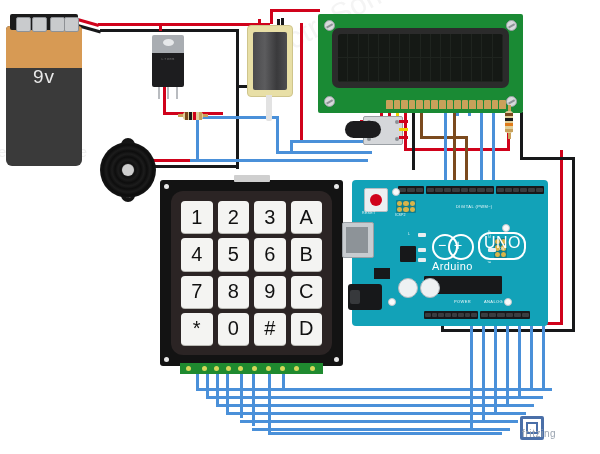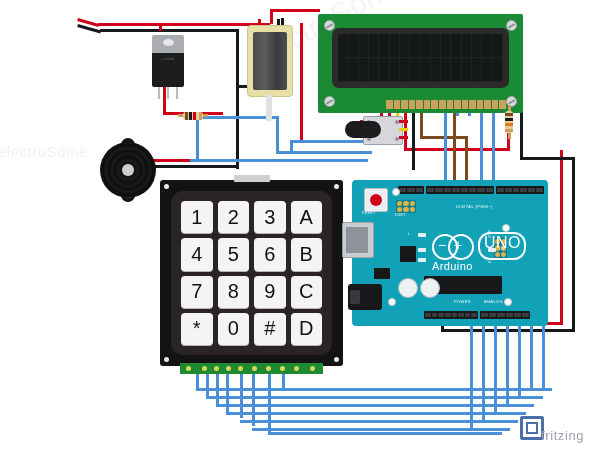--- a/index.html
+++ b/index.html
@@ -6,21 +6,21 @@
   body{width:600px;height:454px;position:relative;overflow:hidden;
        font-family:"Liberation Sans",sans-serif;}
   #stage{position:absolute;left:0;top:0;width:600px;height:454px;background:#fff;}
   .abs{position:absolute;}
 
   
   .wm-left{left:-2px;top:143px;font-size:15px;color:#f0f0f0;letter-spacing:.5px;
            font-family:"Liberation Sans",sans-serif;}
   .wm-mid{left:245px;top:45px;font-size:30px;color:#f4f4f4;
           transform:rotate(-28deg);transform-origin:0 0;}
-  .wm-right{left:541px;top:428px;font-size:13px;color:#9aa4b0;letter-spacing:.6px;}
+  .wm-right{left:522px;top:428px;font-size:10px;color:#9aa4b0;letter-spacing:.6px;}
   .wm-logo{left:520px;top:416px;width:18px;height:18px;border:3px solid #4a6fa8;
            border-radius:2px;}
   .wm-logo:after{content:"";position:absolute;left:3px;top:3px;width:8px;height:8px;
            border:2px solid #4a6fa8;}
 
   
   .w{position:absolute;}
   .red{background:#d0021b;}
   .black{background:#17181a;}
   .blue{background:#4a90d9;}
@@ -261,20 +261,31 @@
 
     <div class="w blue abs" style="left:470px;top:325px;width:3px;height:105px;"></div>
     <div class="w blue abs" style="left:482px;top:325px;width:3px;height:98px;"></div>
     <div class="w blue abs" style="left:494px;top:325px;width:3px;height:90px;"></div>
     <div class="w blue abs" style="left:506px;top:325px;width:3px;height:82px;"></div>
     <div class="w blue abs" style="left:518px;top:325px;width:3px;height:74px;"></div>
     <div class="w blue abs" style="left:530px;top:325px;width:3px;height:66px;"></div>
     <div class="w blue abs" style="left:542px;top:325px;width:3px;height:66px;"></div>
   </div>
 
+  <div class="abs" id="battery">
+    <div id="bat-body"></div>
+    <div id="bat-top"></div>
+    <div id="bat-label">9v</div>
+    <div id="bat-cap">
+      <div class="snap" style="left:6px;"></div>
+      <div class="snap" style="left:22px;"></div>
+      <div class="snap" style="left:40px;"></div>
+      <div class="snap" style="left:54px;"></div>
+    </div>
+  </div>
 
   <div class="abs" id="reg">
     <div id="reg-tab">
       <div id="reg-hole"></div>
     </div>
     <div id="reg-body"></div>
     <div id="reg-txt">L7805</div>
     <div class="reg-leg" style="left:6px;"></div>
     <div class="reg-leg" style="left:15px;"></div>
     <div class="reg-leg" style="left:24px;"></div>

